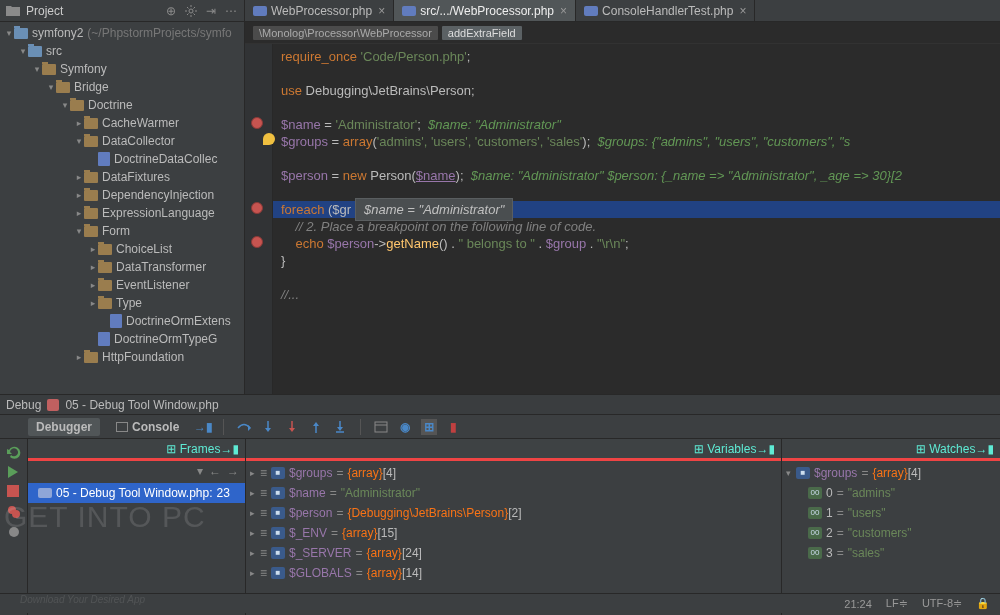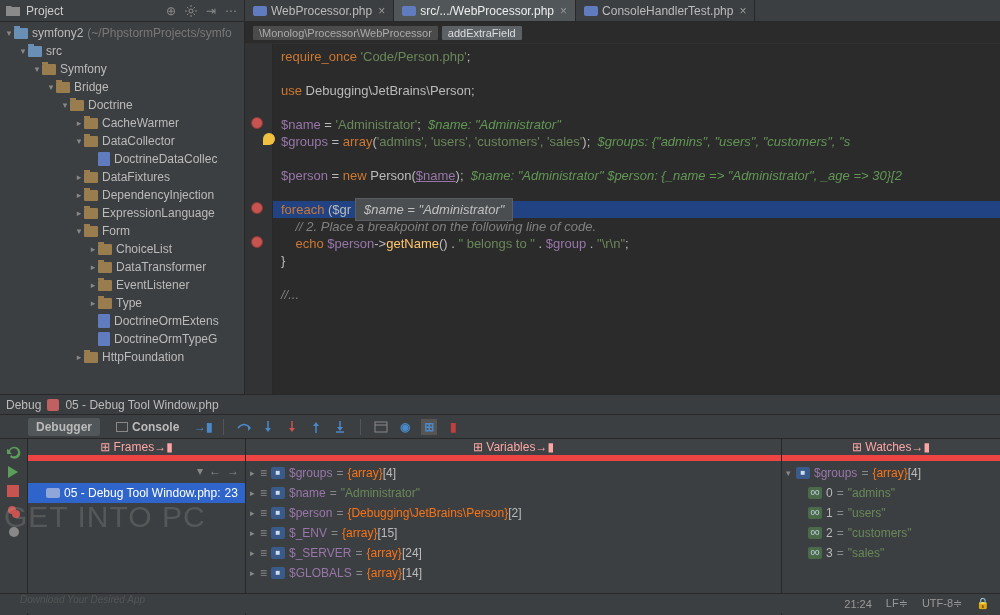--- a/index.html
+++ b/index.html
@@ -51,24 +51,24 @@
 .dbg-tabs { height: 24px; display: flex; align-items: center; border-bottom: 1px solid #282828; padding-left: 28px; gap: 8px; font-weight: bold; }
 .dbg-tab { padding: 2px 8px; color: #bbb; }
 .dbg-tab.active { background: #515658; border-radius: 2px; }
 .tb-icon { width: 16px; height: 16px; display: inline-flex; align-items: center; justify-content: center; color: #4a88c7; }
 .tb-sep { width: 1px; height: 16px; background: #555; margin: 0 4px; }
 
 .dbg-body { flex: 1; display: flex; position: relative; }
 .dbg-left { width: 28px; background: #3c3f41; border-right: 1px solid #282828; display: flex; flex-direction: column; align-items: center; gap: 6px; padding-top: 6px; }
 .run-btn { width: 14px; height: 14px; }
 .frames { width: 218px; border-right: 1px solid #282828; display: flex; flex-direction: column; }
-.panel-head { height: 22px; display: flex; align-items: center; justify-content: center; padding: 0 6px; border-bottom: 6px solid #ef4444; background: #3e4244; color: #fca5a5; }
+.panel-head { height: 22px; display: flex; align-items: center; justify-content: flex-end; padding: 0 6px; border-bottom: 3px solid #ef4444; background: #3e4244; color: #5eead4; }
 .frames-body { flex: 1; padding-top: 2px; }
 .frame-tools { height: 20px; display: flex; align-items: center; justify-content: flex-end; gap: 6px; padding-right: 6px; color: #888; }
-.frame-row { display: flex; align-items: center; height: 20px; padding-left: 18px; gap: 4px; background: #2f65ca; color: #fff; }
+.frame-row { display: flex; align-items: center; height: 20px; padding-left: 10px; gap: 4px; background: #2f65ca; color: #fff; }
 .frame-row .php-icon { width: 14px; height: 10px; background: #8fa6d8; border-radius: 2px; }
 
 .vars { flex: 1; border-right: 1px solid #282828; display: flex; flex-direction: column; }
 .vars-body, .watch-body { flex: 1; padding: 2px 4px; font-family: Consolas, monospace; }
 .var-row { display: flex; align-items: center; height: 20px; }
 .var-row .arrow { width: 10px; color: #888; font-size: 9px; }
 .var-row .badge { display: inline-block; width: 14px; height: 12px; background: #3a5a8a; border-radius: 2px; margin-right: 4px; font-size: 8px; color: #cde; text-align: center; line-height: 12px; }
 .var-row .vname { color: #9876aa; }
 .var-row .veq { color: #888; margin: 0 4px; }
 .var-row .vtype { color: #f97316; }
@@ -201,21 +201,21 @@
       <div class="tree-row" style="padding-left: 88px;">
         <span class="arrow">▸</span>
         <span class="folder"></span>
         <span class="name">EventListener</span>
       </div>
       <div class="tree-row" style="padding-left: 88px;">
         <span class="arrow">▸</span>
         <span class="folder"></span>
         <span class="name">Type</span>
       </div>
-      <div class="tree-row" style="padding-left: 88px;">
+      <div class="tree-row" style="padding-left: 88px; margin-left: 12px;">
         <span class="arrow"></span>
         <span class="file"></span>
         <span class="name">DoctrineOrmExtens</span>
       </div>
       <div class="tree-row" style="padding-left: 88px;">
         <span class="arrow"></span>
         <span class="file"></span>
         <span class="name">DoctrineOrmTypeG</span>
       </div>
       <div class="tree-row" style="padding-left: 74px;">

